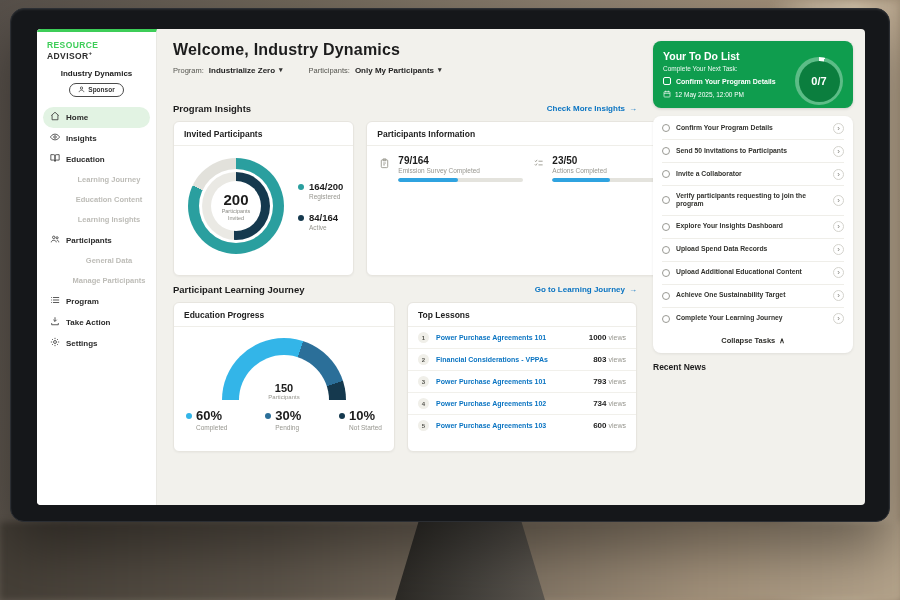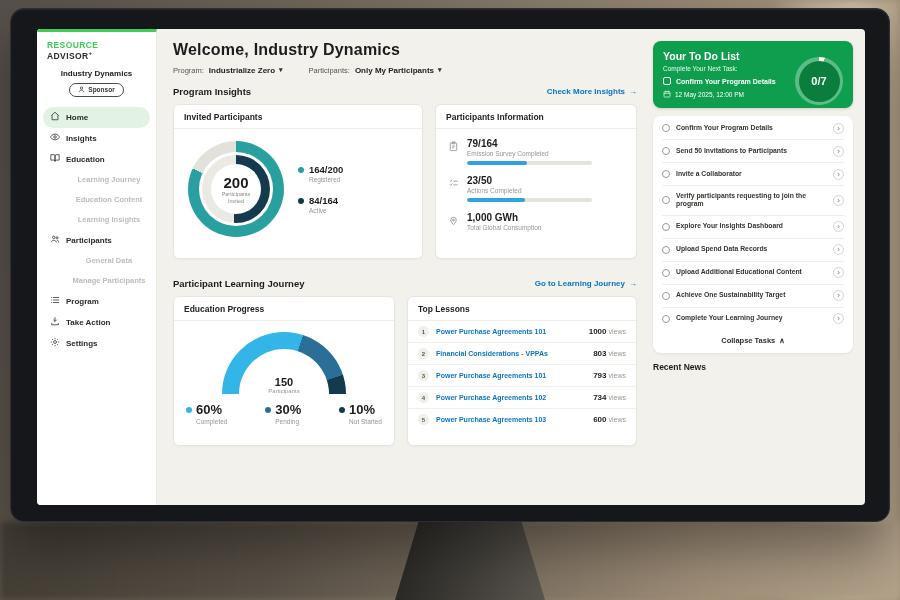--- a/index.html
+++ b/index.html
@@ -44,22 +44,22 @@
     display:flex; align-items:center; cursor:pointer;justify-content:center; }
 
   
   .main { position:absolute; left:120px; top:0; right:214px; bottom:0; padding:12px 14px 0 16px; }
   .title { font-size:16px; font-weight:bold; color:#1c1c1c; letter-spacing:.2px; }
   .filters { display:flex; align-items:center; gap:26px; margin-top:7px; }
   .filter { display:flex; align-items:center; gap:5px; }
   .flabel { font-size:7.5px; color:#55554f; }
   .fvalue { display:flex; align-items:flex-start; gap:4px; font-size:8px; font-weight:bold; color:#1e1e1e; cursor:pointer; }
   .chev { font-size:7px; color:#333; }
-  .sec-head { display:flex; justify-content:space-between; align-items:center; margin-top:11px; }
-  .sec-head.second { margin-top:19px;gap:48px; }
+  .sec-head { display:flex; justify-content:space-between; align-items:center; margin-top:28px; }
+  .sec-head.second { margin-top:8px;gap:48px; }
   .sec-title { font-size:9.5px; font-weight:bold; color:#1c1c1c; }
   .sec-link { display:flex; align-items:center; gap:4px; font-size:8px; font-weight:bold; color:#0a74c2; cursor:pointer; text-decoration:none; }
   .cards-row { display:flex; gap:12px; margin-top:7px; }
   .card { background:#fff; border:1px solid #e7e5df; border-radius:6px; box-shadow:0 1px 2px rgba(0,0,0,.04); }
   .card-title { font-size:8.5px; font-weight:bold; color:#222; padding:7px 10px 6px; border-bottom:1px solid #efeee9; }
 
   
   .card-invited { width:250px; height:155px; }
   .donut-wrap { display:flex; align-items:center; padding:12px 10px 0 14px; gap:14px; }
   .donut { width:96px; height:96px; border-radius:50%; position:relative; flex:none; }
@@ -70,21 +70,21 @@
   .dc-num { font-size:15px; font-weight:bold; color:#1c1c1c; }
   .dc-lab { font-size:5.5px; color:#8a8a84; width:42px; line-height:1.25; }
   .legend-col { display:flex; flex-direction:column; gap:12px; }
   .legend-item { display:flex; gap:5px; }
   .dot { width:6px; height:6px; border-radius:50%; margin-top:3px; flex:none; }
   .lg-value { font-size:9.5px; font-weight:bold; color:#1c1c1c; }
   .lg-label { font-size:6.5px; color:#97968f; margin-top:1px; }
 
   
   .card-info { flex:1; height:155px; }
-  .stats { padding:9px 12px; display:flex; flex-direction:column; gap:10px; }
+  .stats { padding:9px 12px; display:flex; flex-direction:row; gap:10px; }
   .stat { display:flex; gap:8px; }
   .stat svg { width:11px; height:11px; color:#9a998f; margin-top:2px; flex:none; }
   .st-value { font-size:10px; font-weight:bold; color:#1c1c1c; }
   .st-label { font-size:6.5px; color:#97968f; margin-top:1px; }
   .bar { width:125px; height:4px; background:#e4e3dd; border-radius:2px; margin-top:4px; overflow:hidden; }
   .bar-fill { height:100%; background:#2fa3e0; border-radius:2px; }
 
   
   .card-edu { width:222px; height:150px; }
   .gauge-wrap { width:124px; height:62px; position:relative; margin:11px auto 0; overflow:hidden; }

